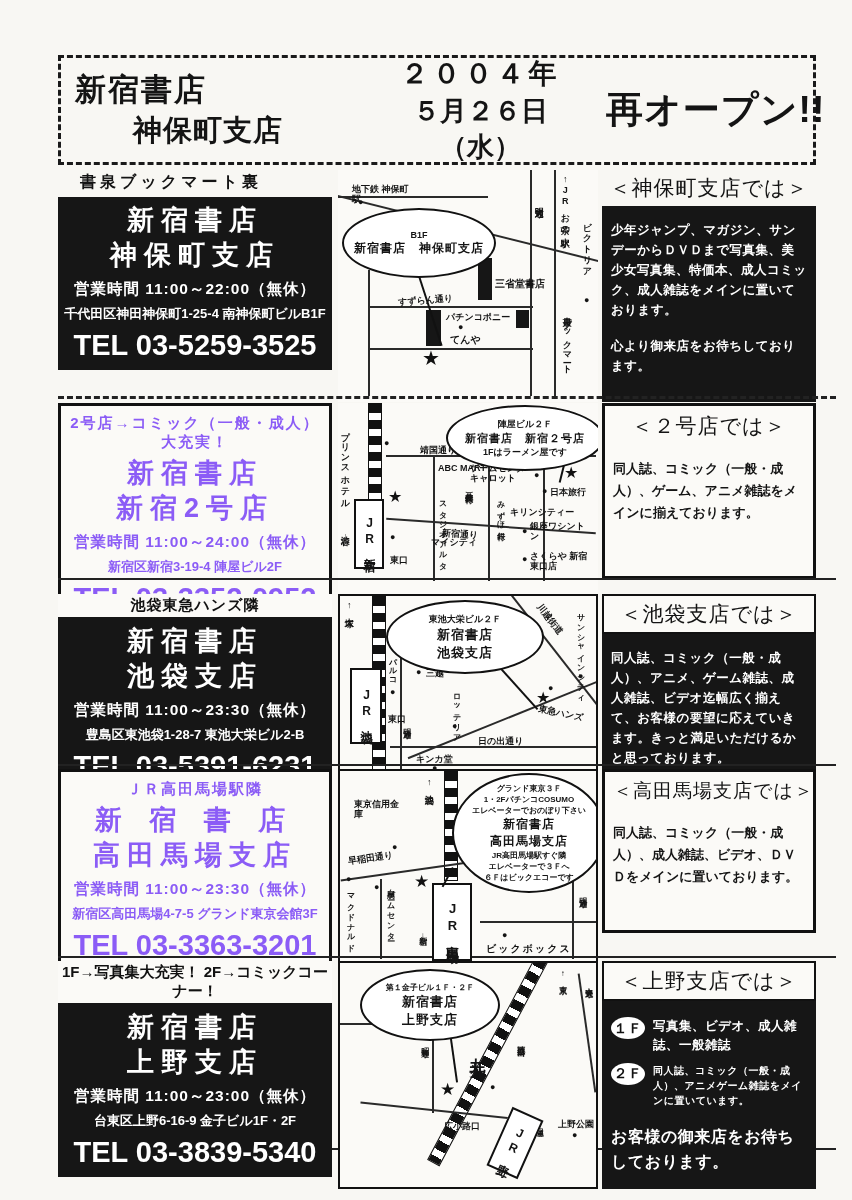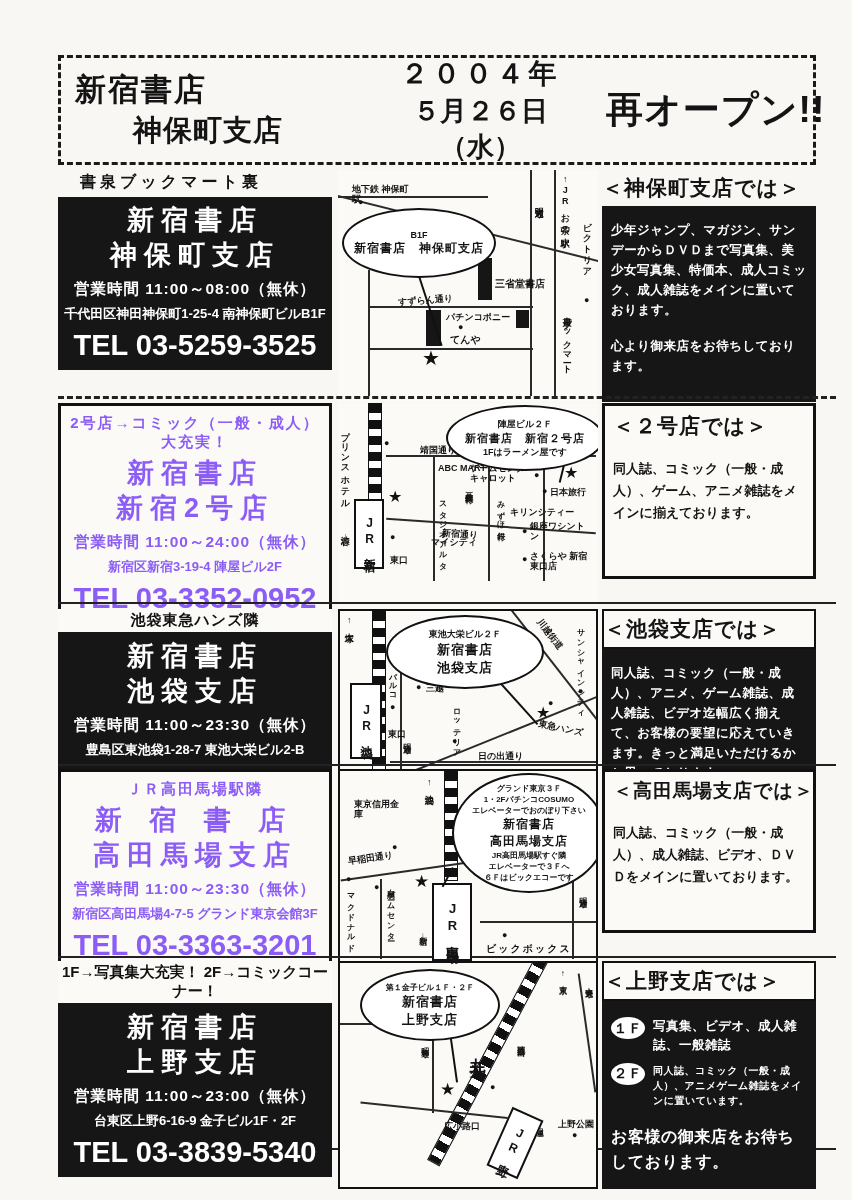--- a/index.html
+++ b/index.html
@@ -22,41 +22,41 @@
   .hdr-name .l2{font-size:29px;margin-left:58px;letter-spacing:1px;}
   .hdr-date{flex:0 0 215px;font-weight:bold;text-align:center;}
   .hdr-date .l1{font-size:28px;letter-spacing:4px;}
   .hdr-date .l2{font-size:27px;}
   .hdr-reopen{flex:1;font-size:37px;font-weight:900;letter-spacing:1px;white-space:nowrap;}
 
   
   .row{position:absolute;left:58px;width:778px;display:grid;grid-template-columns:280px 260px 218px;box-sizing:border-box;}
   .row1{top:170px;height:226px;}
   .row2{top:396px;height:182px;border-top:3px dashed #222;padding-top:4px;}
-  .row3{top:602px;height:186px;border-top:2px solid #222;padding-top:5px;}
+  .row3{top:578px;height:186px;border-top:2px solid #222;padding-top:14px;}
   .row4{top:764px;height:192px;border-top:2px solid #222;padding-top:3px;}
   .row5{top:956px;height:194px;border-top:2px solid #222;padding-top:3px;border-bottom:2px solid #222;}
 
   
   .info-col{padding-right:6px;box-sizing:border-box;}
   .caption-out{font-size:16px;font-weight:bold;letter-spacing:4px;margin:2px 0 4px 22px;}
   .info-box{box-sizing:border-box;text-align:center;padding:6px 6px 8px 6px;}
   .info-black{background:#161616;color:#fff;}
   .info-white{background:#fbfaf7;border:3px solid #111;color:#8b5cf6;}
   .caption-strip{background:#fbfaf7;color:#111;font-size:15px;font-weight:bold;
     letter-spacing:1px;padding:2px 2px;margin:-6px -6px 4px -6px;border-bottom:3px solid #161616;}
   .caption-in{font-size:15px;font-weight:bold;letter-spacing:2px;padding:2px 0 4px 0;}
   .info-name{font-size:27px;font-weight:bold;letter-spacing:7px;line-height:1.3;white-space:nowrap;}
   .info-hours{font-size:15.5px;font-weight:bold;margin-top:6px;letter-spacing:1px;}
   .info-addr{font-size:13px;font-weight:bold;margin-top:5px;white-space:nowrap;}
   .info-tel{font-size:29px;font-weight:bold;margin-top:6px;white-space:nowrap;}
 
   
   .desc-col{box-sizing:border-box;padding-left:4px;}
-  .desc-title{font-size:21px;font-weight:bold;letter-spacing:1px;padding:4px 0;white-space:nowrap;}
+  .desc-title{font-size:21px;font-weight:normal;text-align:center;letter-spacing:1px;padding:4px 0;white-space:nowrap;}
   .desc-title.boxed{border:2px solid #111;background:#fbfaf7;}
   .desc-black{background:#161616;color:#fff;font-size:12.5px;font-weight:bold;
     line-height:1.6;padding:14px 9px;letter-spacing:0.5px;}
   .desc-closing{margin-top:16px;}
   .desc-white{border:3px solid #111;background:#fbfaf7;padding:2px 8px 8px 8px;}
   .desc-white .body{font-size:13px;font-weight:bold;line-height:1.7;margin-top:14px;}
   .floor-line{display:flex;align-items:flex-start;gap:8px;margin-top:8px;}
   .floor-badge{background:#fff;color:#111;border-radius:50%/50%;min-width:34px;height:22px;
     display:flex;align-items:center;justify-content:center;font-size:14px;font-weight:bold;flex:0 0 auto;}
   .floor-text{font-size:11.5px;line-height:1.5;text-align:left;}
@@ -102,21 +102,21 @@
     </div>
     <div class="hdr-reopen">再オープン!!</div>
   </div>
 
   <div class="row row1">
     <div class="info-col">
       <div class="caption-out">書泉ブックマート裏</div>
       <div class="info-box info-black">
         <div class="info-name">新宿書店</div>
         <div class="info-name">神保町支店</div>
-        <div class="info-hours">営業時間  11:00～08:00（無休）</div>
+        <div class="info-hours">営業時間  11:00～22:00（無休）</div>
         <div class="info-addr">千代田区神田神保町1-25-4  南神保町ビルB1F</div>
         <div class="info-tel">TEL 03-5259-3525</div>
       </div>
     </div>
 
     <div class="map">
       <div class="road h" style="left:0;top:26px;width:150px;"></div>
       <div class="road h" style="left:-20px;top:60px;width:320px;transform:rotate(14deg);"></div>
       <div class="road vr" style="left:192px;top:0;height:226px;"></div>
       <div class="road vr" style="left:216px;top:0;height:226px;"></div>

